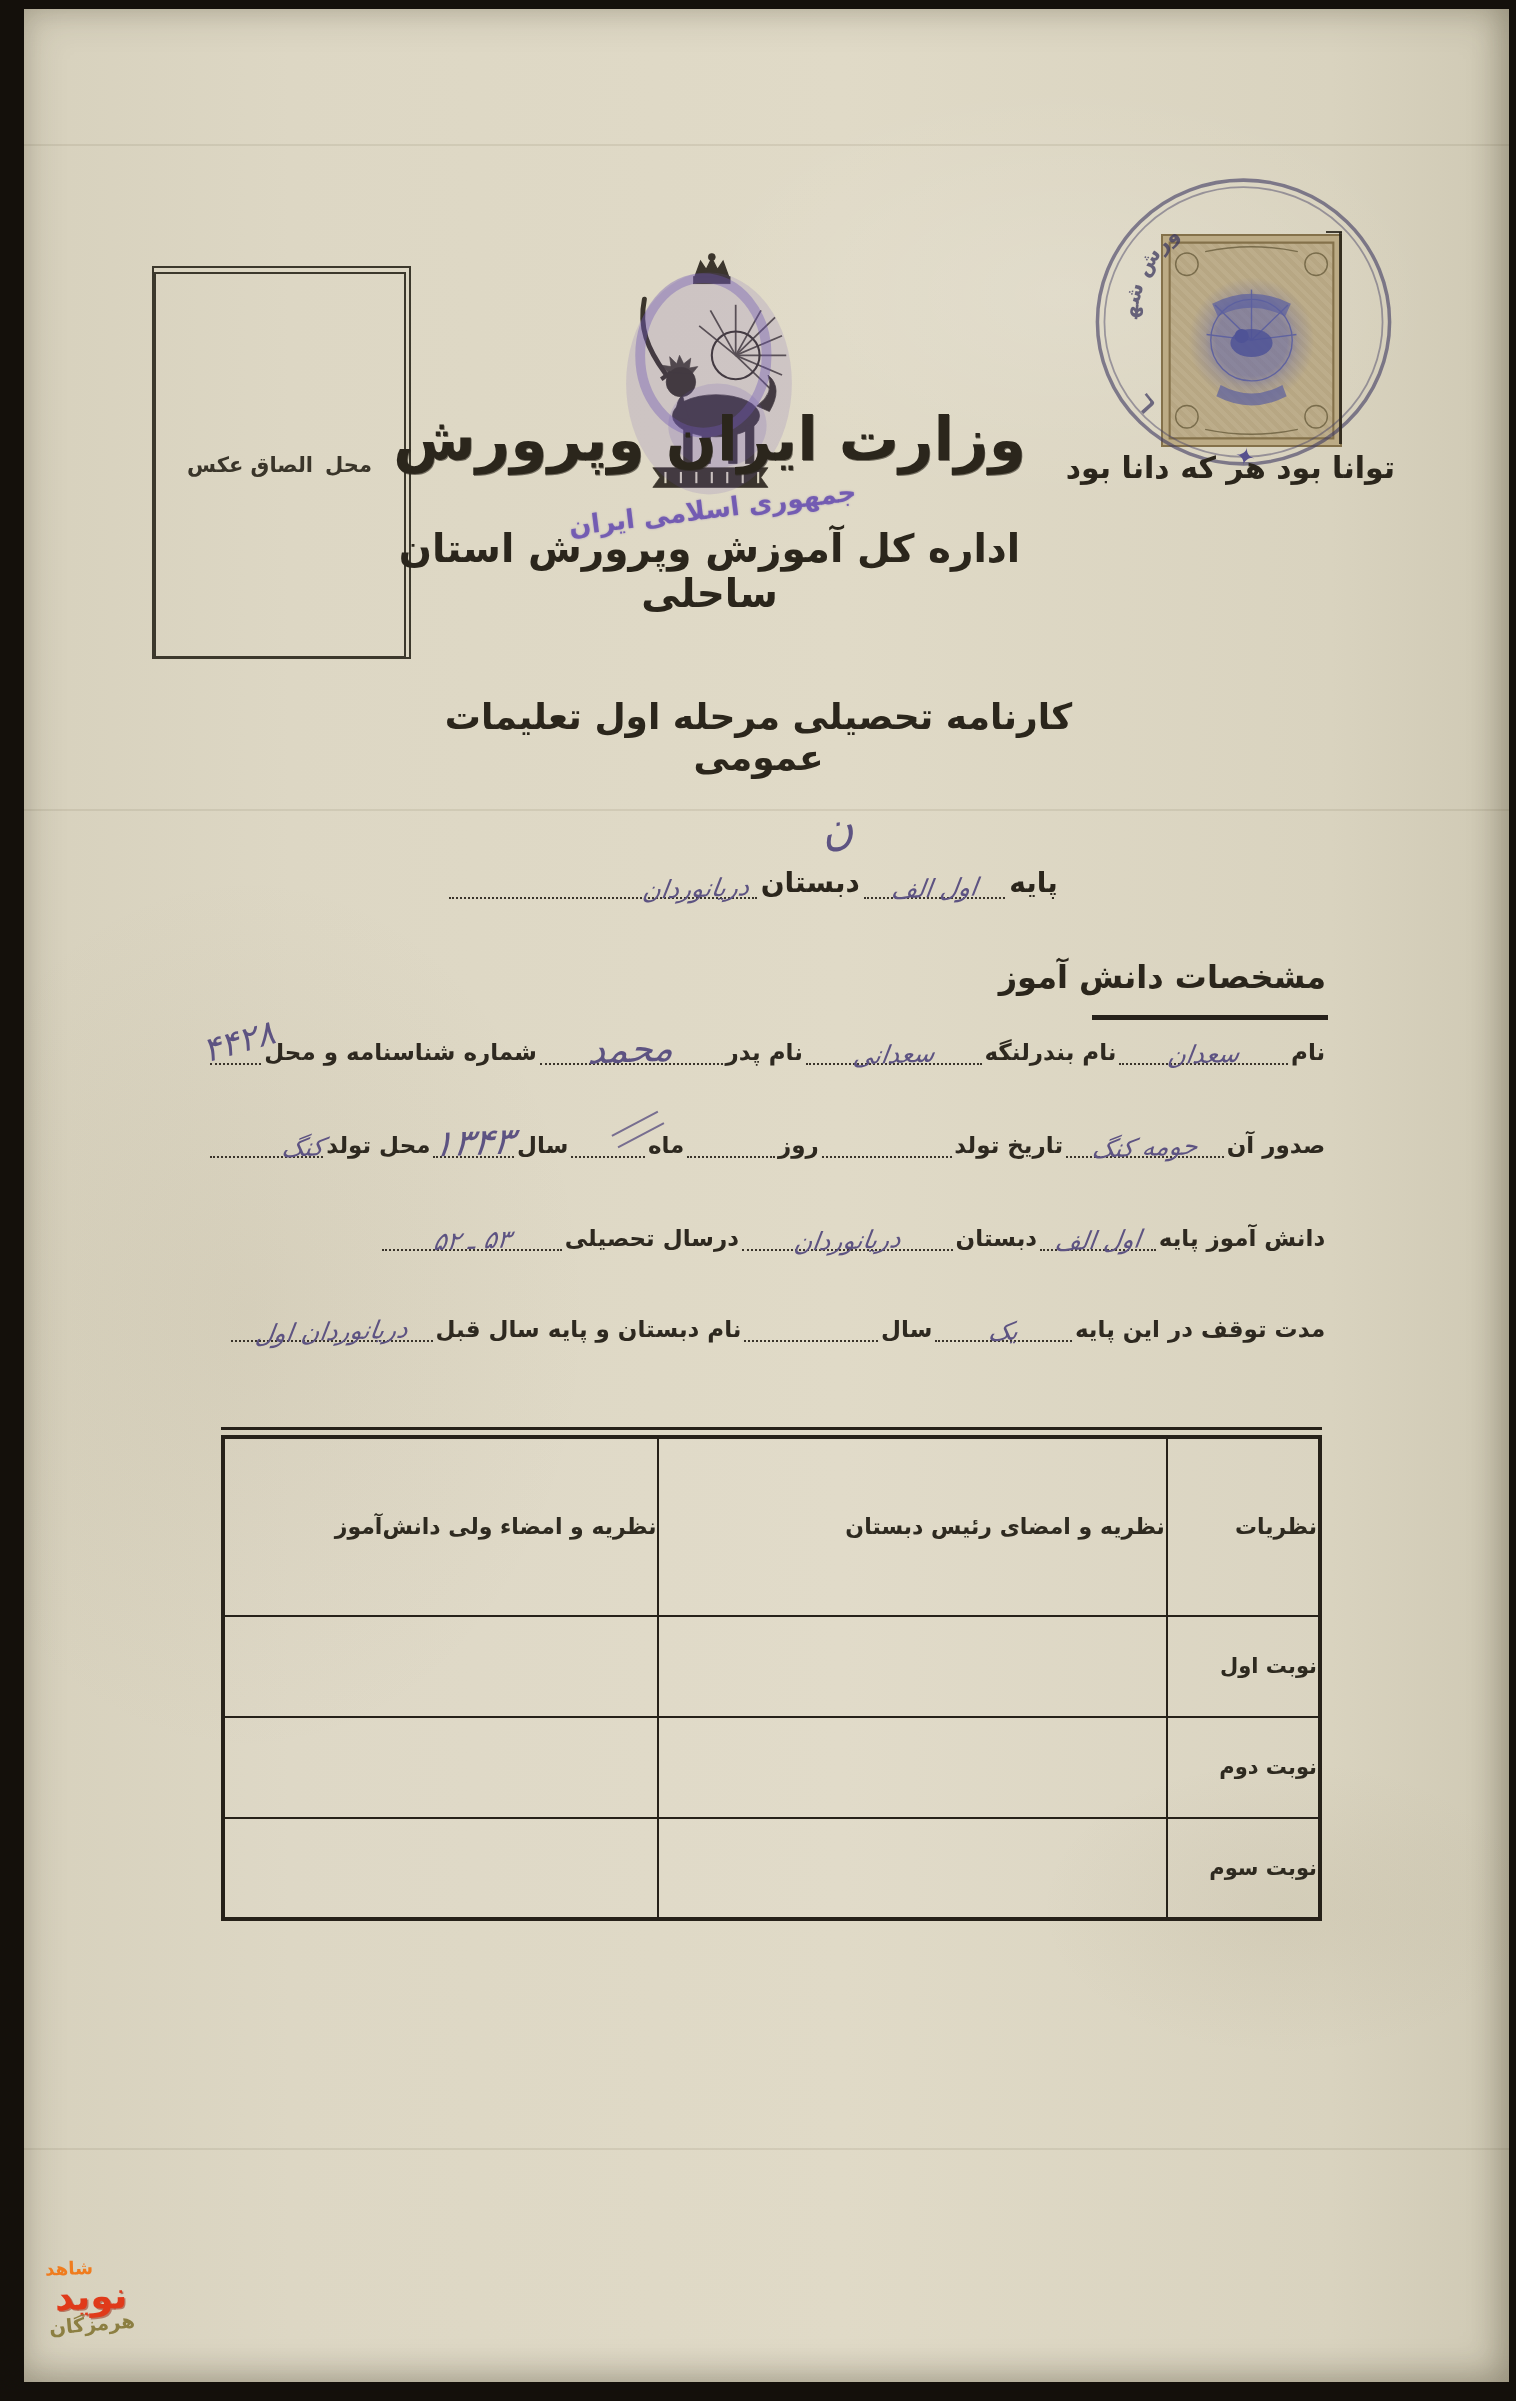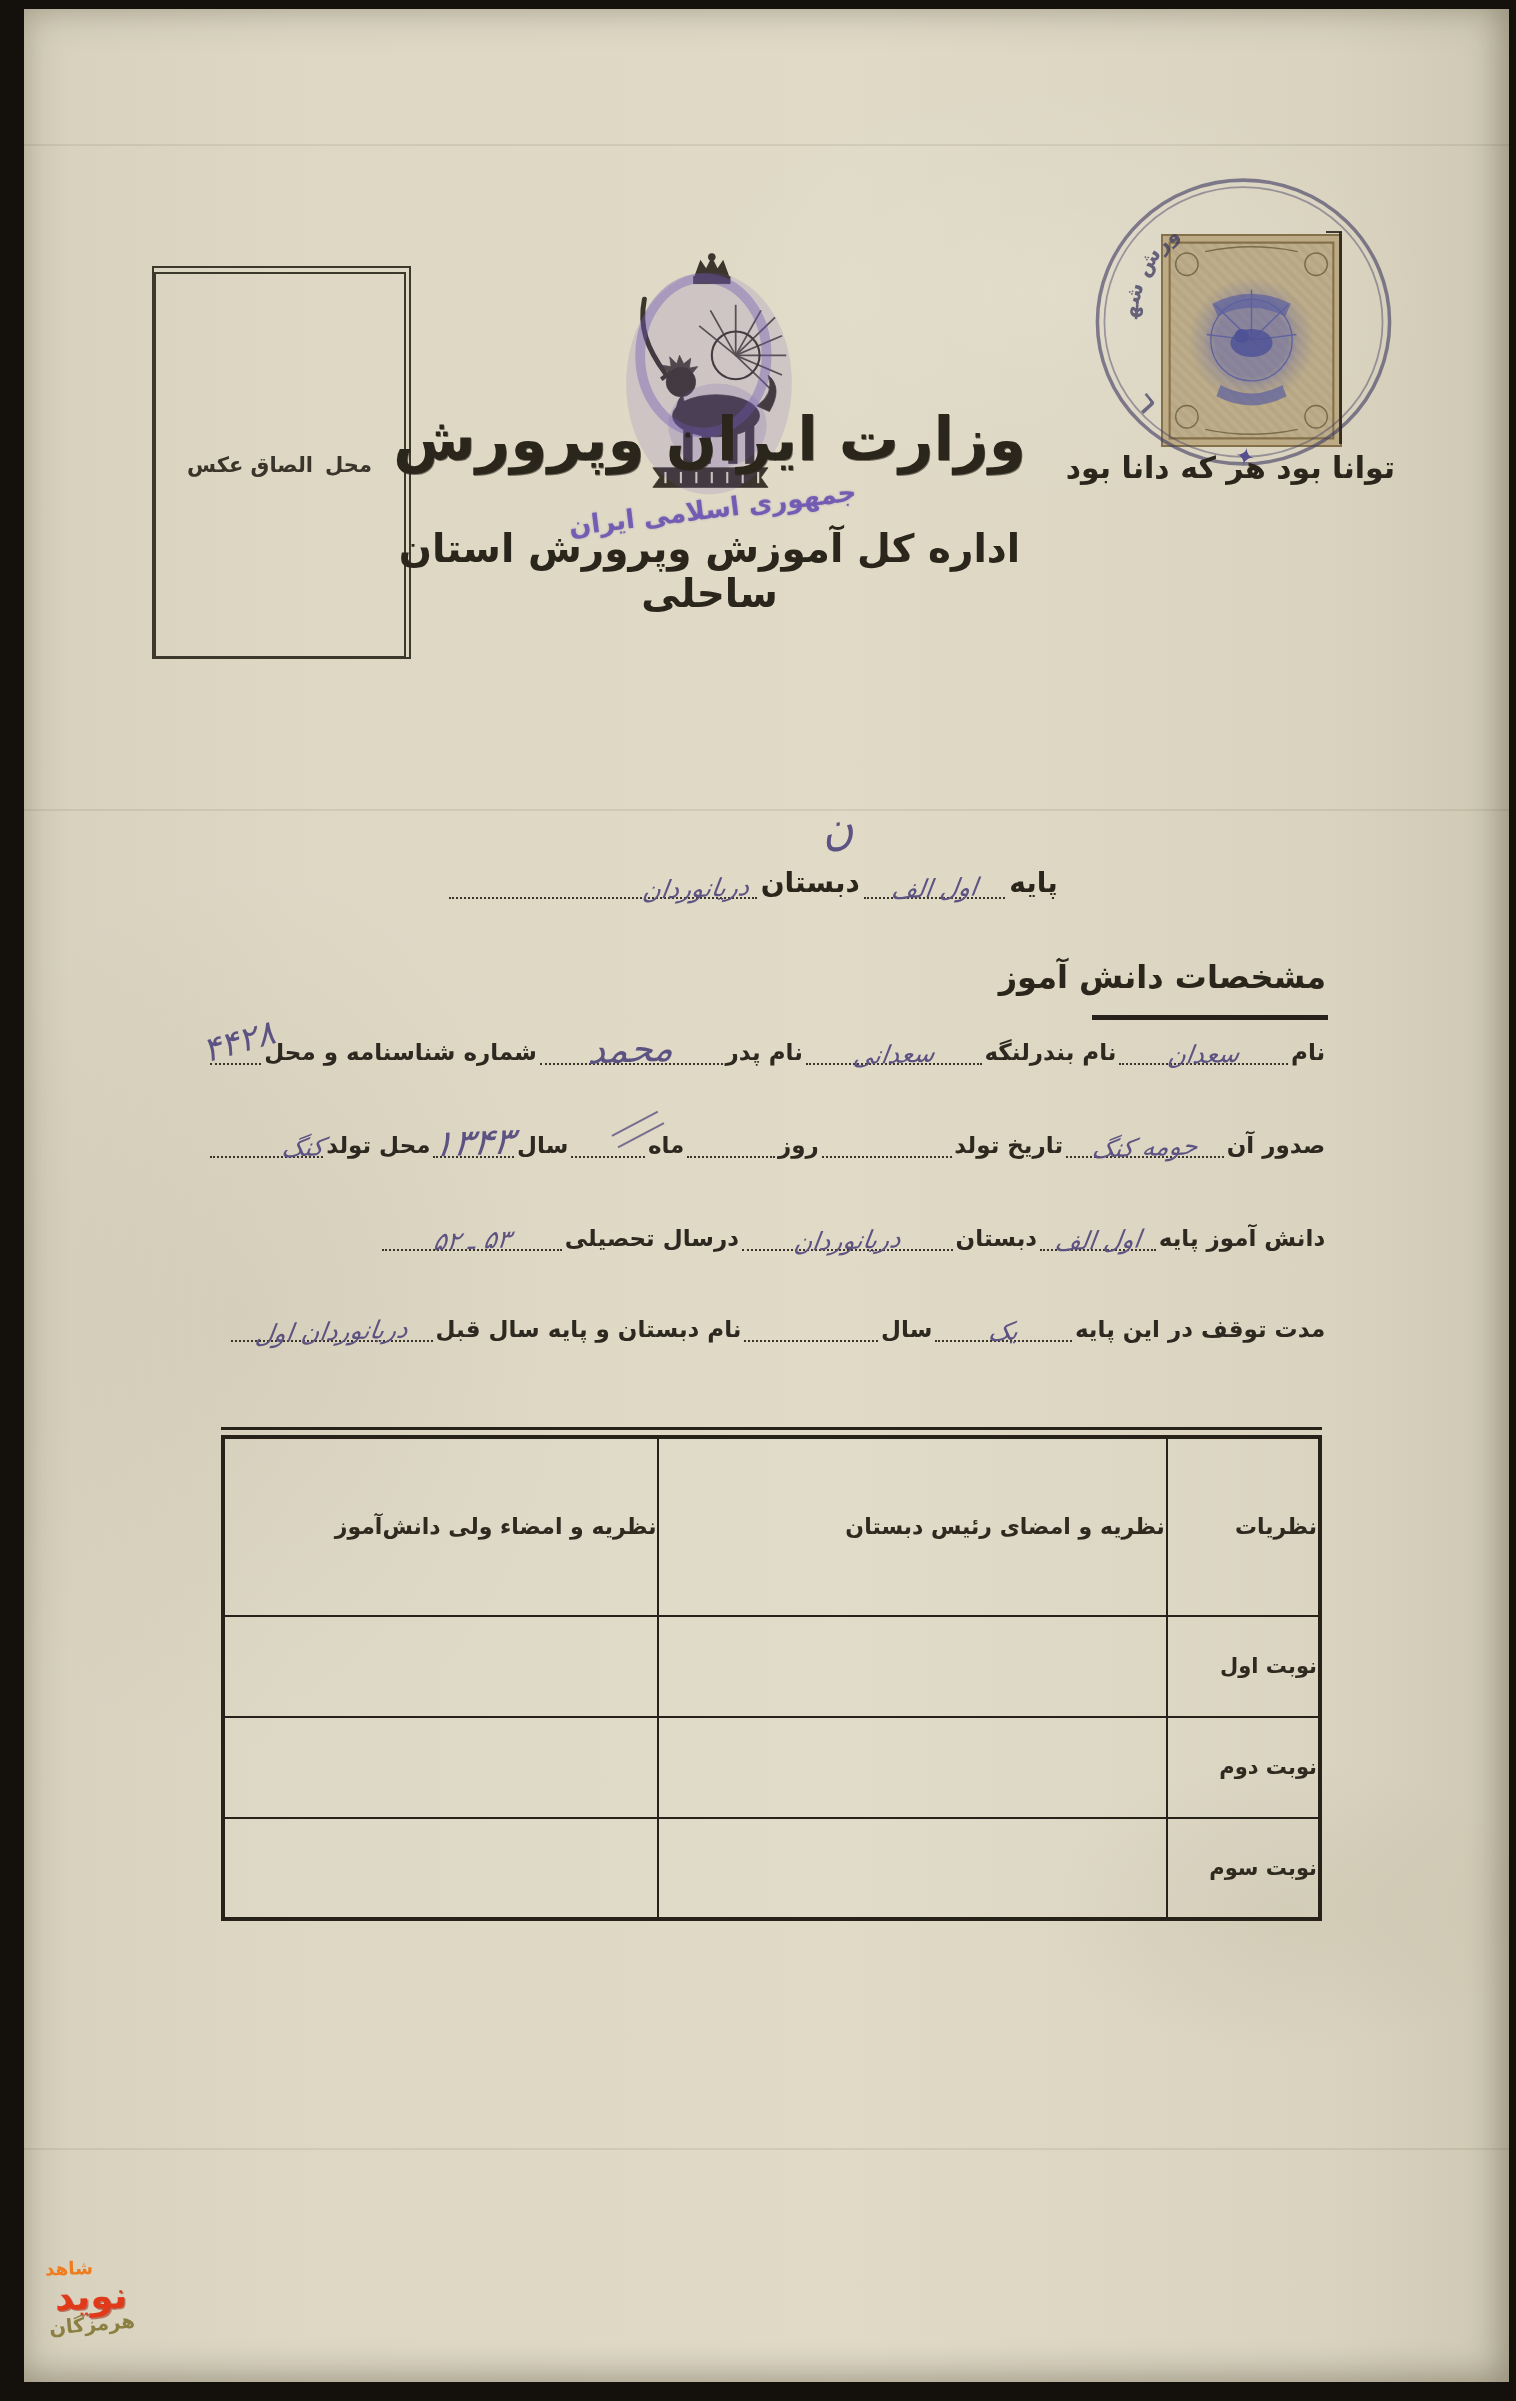--- a/index.html
+++ b/index.html
@@ -202,20 +202,21 @@
       <text font-size="30" font-weight="bold" fill="rgba(60,56,95,.7)" font-family="DejaVu Sans, sans-serif">
         <textPath href="#arcSide" startOffset="10%">ـان بندرلنگ</textPath>
       </text>
     </svg>
   </div>
   <div class="stamp-tick"></div>
   <div class="stamp-star">✦</div>
 
   <div class="printed t-motto">توانا بود هر که دانا بود</div>
 
+  <div class="printed center t-doc">کارنامه تحصیلی مرحله اول تعلیمات عمومی</div>
 
   <div class="grade-line">
     <span class="lbl">پایه</span>
     <span class="dots" style="width:141px">
       <span class="hw">اول الف</span>
     </span>
     <span class="lbl">دبستان</span>
     <span class="dots grow">
       <span class="hw" style="width:auto;right:7px">دریانوردان</span>
     </span>

